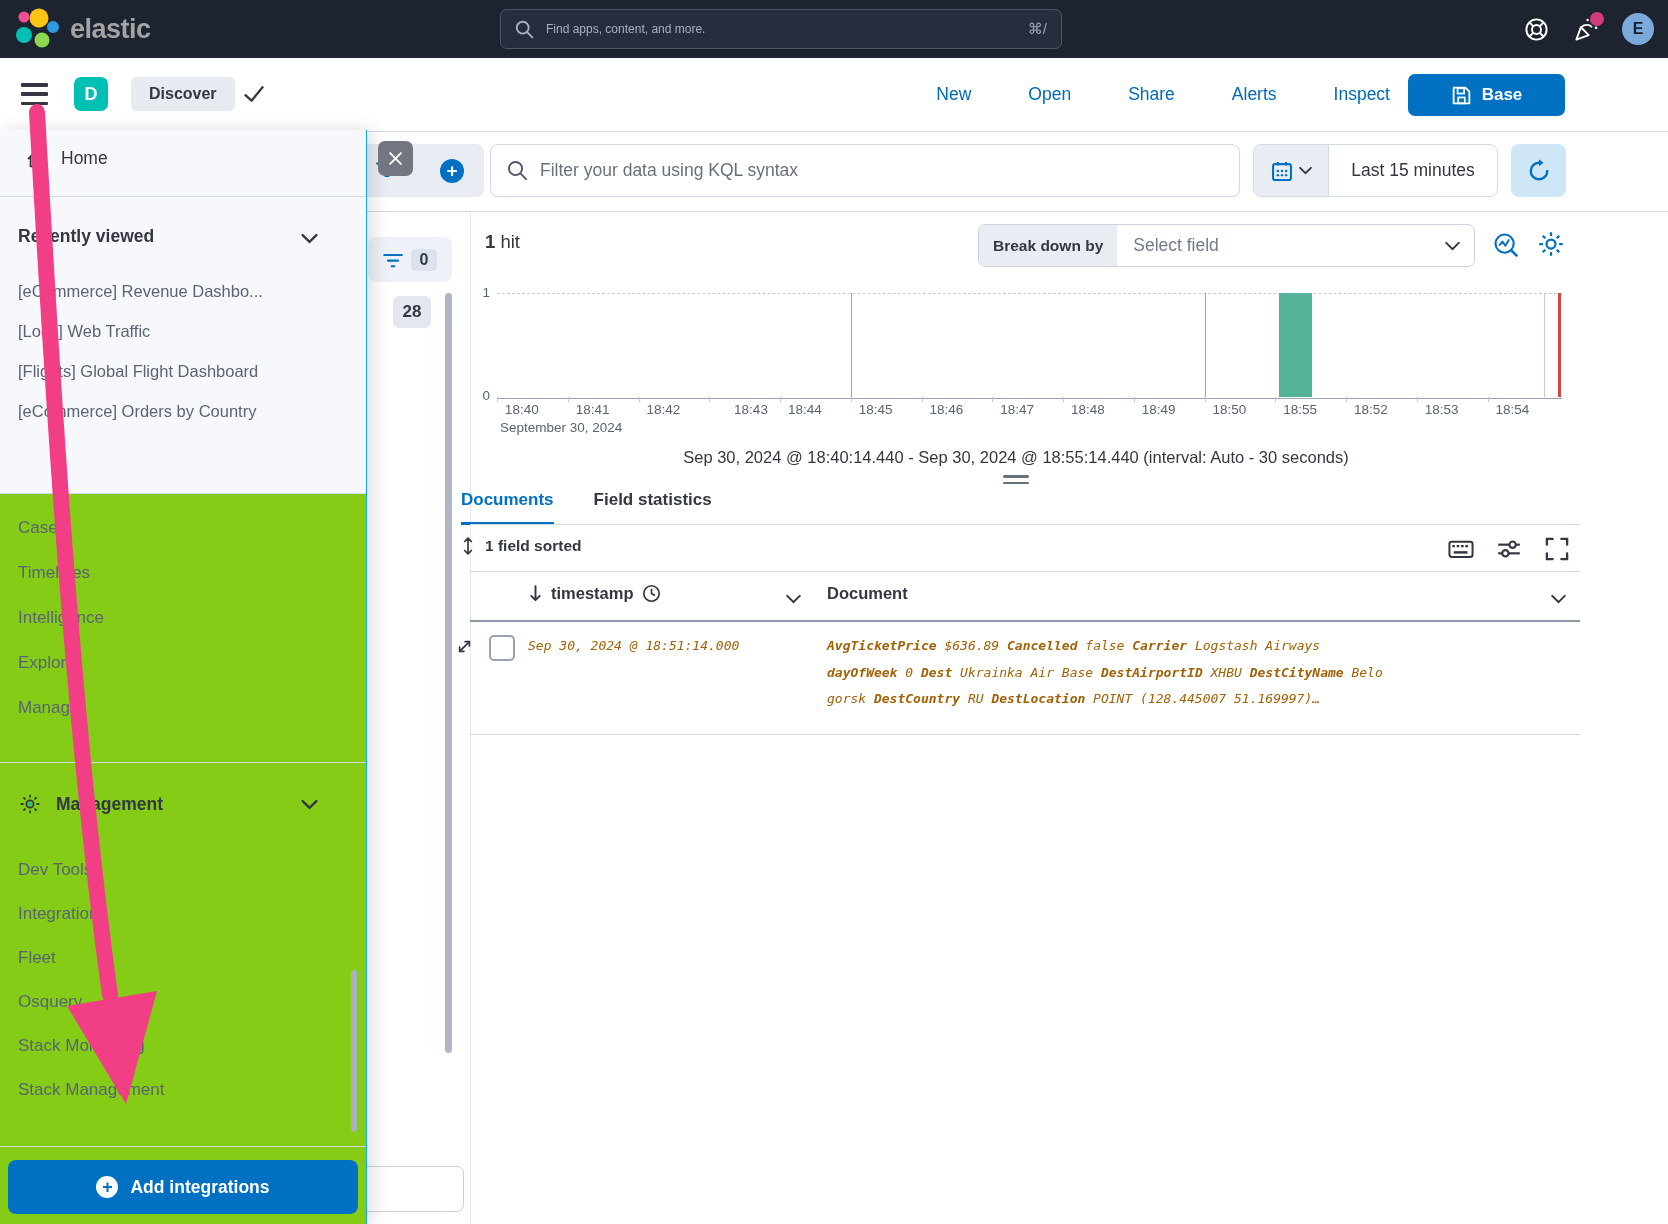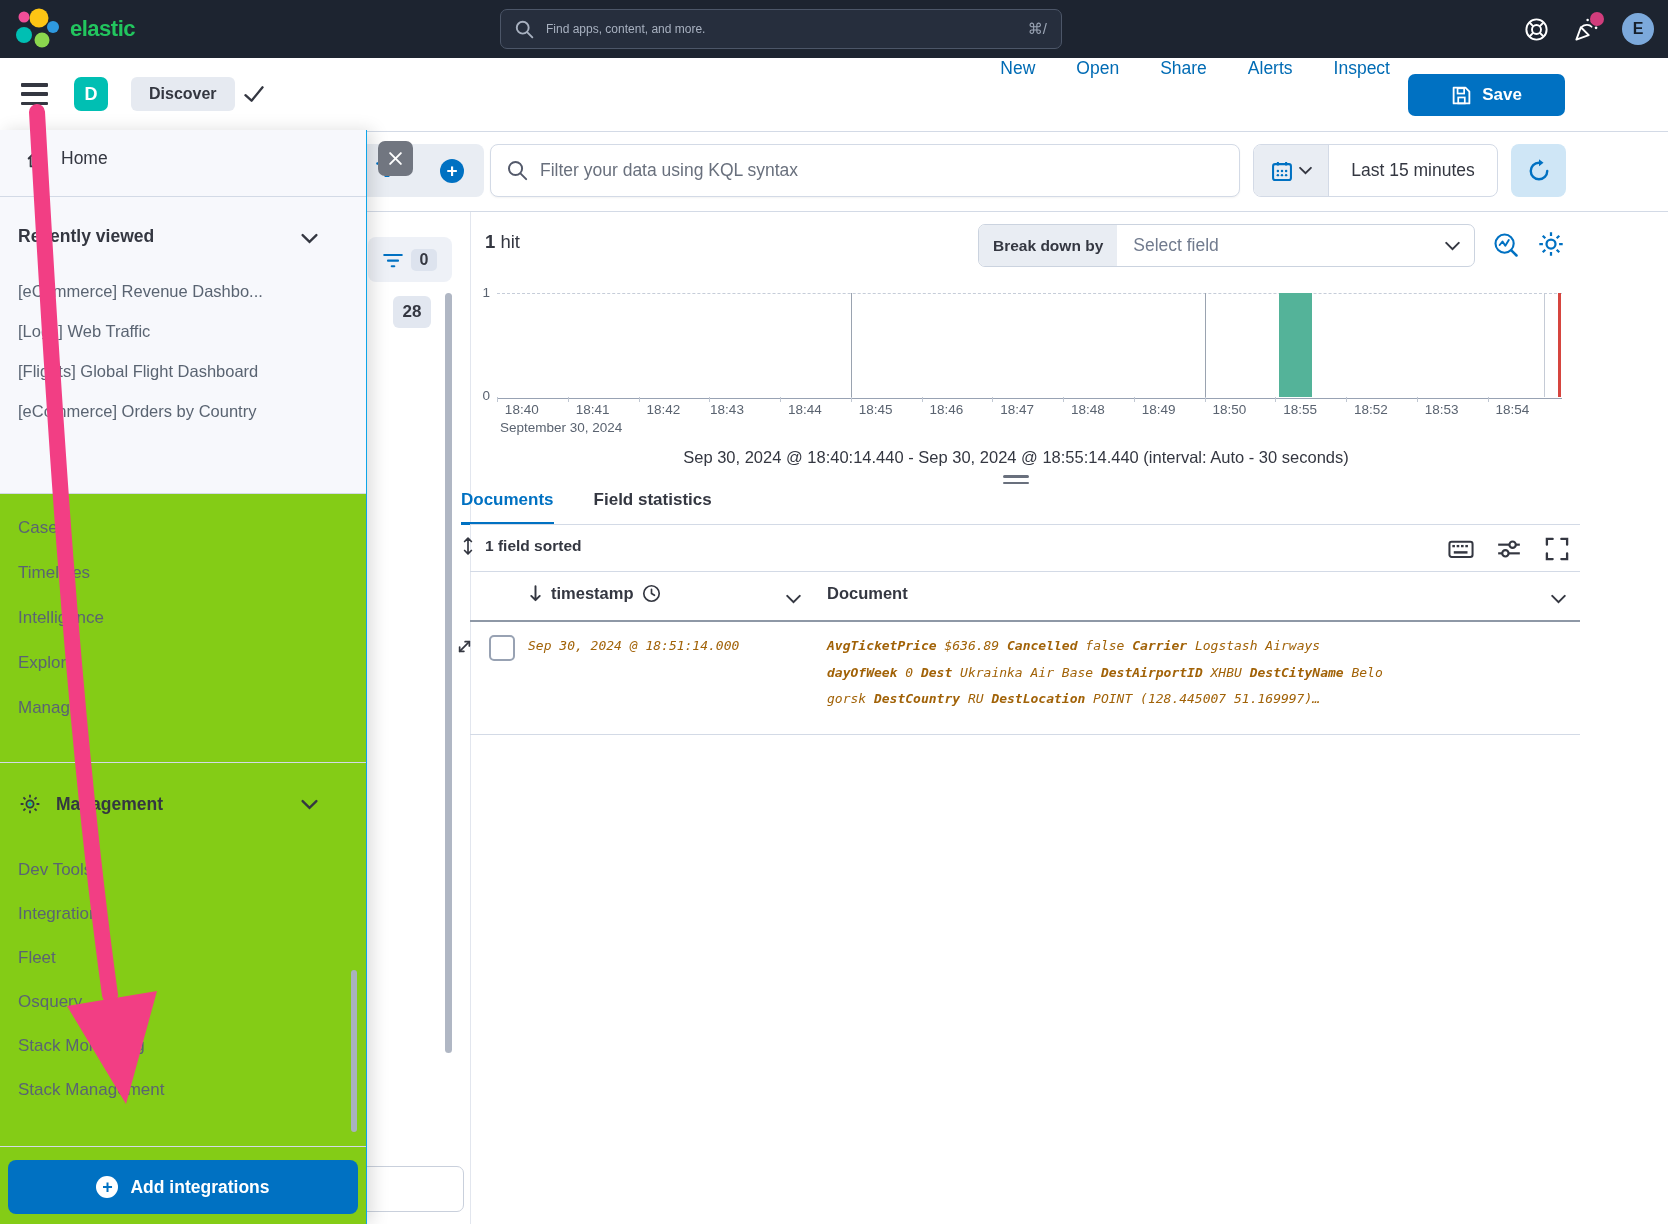--- a/index.html
+++ b/index.html
@@ -1,40 +1,40 @@
 <!DOCTYPE html>
 <html><head>
 <meta charset="utf-8">
 <style>
   html,body{margin:0;padding:0;background:#e9ebef;}
   .app{position:relative;width:1668px;height:1224px;overflow:hidden;background:#fff;
        font-family:"Liberation Sans",sans-serif;color:#343741;}
   
   .top-header{position:absolute;left:0;top:0;width:100%;height:58px;background:#1d2430;z-index:5;}
   .logo{position:absolute;left:12px;top:7px;display:flex;align-items:center;gap:10px;}
-  .logo-word{color:#22c55e;font-size:22px;font-weight:600;letter-spacing:-.5px;}
+  .logo-word{color:#a3a3a3;font-size:27px;font-weight:600;letter-spacing:-.5px;}
   .gsearch{position:absolute;left:500px;top:9px;width:562px;height:40px;background:#262e3d;
            border:1px solid #4c5668;border-radius:7px;display:flex;align-items:center;padding:0 14px;box-sizing:border-box;}
   .gsearch .ph{color:#a8b1c0;font-size:12px;margin-left:12px;flex:1;}
   .gsearch .kbd{color:#9aa4b4;font-size:15px;}
   .hdr-right{position:absolute;right:14px;top:0;height:58px;display:flex;align-items:center;gap:22px;}
   .hdr-icon{position:relative;width:28px;height:28px;display:flex;align-items:center;justify-content:center;}
   .notif-dot{position:absolute;right:-4px;top:-3px;width:14px;height:14px;border-radius:50%;background:#d13d7c;}
   .avatar{width:32px;height:32px;border-radius:50%;background:#7ca9db;display:flex;align-items:center;justify-content:center;
           color:#16202c;font-weight:700;font-size:16px;}
   
   .toolbar{position:absolute;left:0;top:58px;width:100%;height:73px;background:#fff;border-bottom:1px solid #d3dae6;z-index:5;}
   .hamburger{position:absolute;left:21px;top:25px;width:27px;height:22px;display:flex;flex-direction:column;justify-content:space-between;cursor:pointer;}
   .hamburger span{display:block;height:3.5px;background:#343741;border-radius:1px;}
   .app-badge{position:absolute;left:74px;top:19px;width:34px;height:34px;border-radius:7px;background:#00bfb3;
              color:#fff;font-weight:700;font-size:18px;display:flex;align-items:center;justify-content:center;}
   .crumb-btn{position:absolute;left:131px;top:19px;height:34px;padding:0 18px;background:#e6eaf1;border-radius:6px;
              font-size:16px;font-weight:600;color:#343741;display:flex;align-items:center;}
   .crumb-check{position:absolute;left:243px;top:26px;}
-  .tb-actions{position:absolute;right:278px;top:0;height:73px;display:flex;gap:41px;}
+  .tb-actions{position:absolute;right:278px;top:0;height:73px;display:flex;align-items:center;gap:57px;}
   .tb-actions div{color:#006bb4;font-size:17.5px;font-weight:500;cursor:pointer;}
   .save-btn{position:absolute;right:103px;top:16px;width:157px;height:42px;background:#0071c2;border-radius:7px;
             display:flex;align-items:center;justify-content:center;gap:10px;color:#fff;font-size:17px;font-weight:600;cursor:pointer;}
   
   .filter-group{position:absolute;left:350px;top:144px;width:134px;height:53px;background:#e9edf3;border-radius:8px;z-index:1;}
   .funnel{position:absolute;left:376px;top:158px;z-index:1;}
   .add-filter-btn{position:absolute;left:440px;top:159px;width:24px;height:24px;border-radius:50%;background:#0071c2;
                   color:#fff;display:flex;align-items:center;justify-content:center;font-size:19px;font-weight:700;z-index:1;}
   .nav-close{position:absolute;left:378px;top:141px;width:35px;height:35px;background:#717680;border-radius:7px;z-index:25;
              display:flex;align-items:center;justify-content:center;cursor:pointer;}
@@ -196,21 +196,21 @@
         <div class="tb-link">Share</div>
         <div class="tb-link">Alerts</div>
         <div class="tb-link">Inspect</div>
       </div>
     <div class="save-btn">
       <svg width="21" height="21" viewBox="0 0 16 16">
         <path d="M2 2 h9 l3 3 v9 h-12 z" fill="none" stroke="#fff" stroke-width="1.4" stroke-linejoin="round"></path>
         <rect x="5" y="2.5" width="5" height="4" fill="none" stroke="#fff" stroke-width="1.3"></rect>
         <rect x="5.5" y="9.5" width="5" height="4.5" fill="none" stroke="#fff" stroke-width="1.3"></rect>
       </svg>
-      <span>Save</span>
+      <span>Base</span>
     </div>
   </div>
 
   <div class="filter-group"></div>
   <svg class="funnel" width="22" height="22" viewBox="0 0 16 16">
     <line x1="1" y1="4" x2="15" y2="4" stroke="#0071c2" stroke-width="1.7" stroke-linecap="round"></line>
     <line x1="4" y1="8.5" x2="12" y2="8.5" stroke="#0071c2" stroke-width="1.7" stroke-linecap="round"></line>
     <line x1="7" y1="13" x2="9" y2="13" stroke="#0071c2" stroke-width="1.7" stroke-linecap="round"></line>
   </svg>
   <div class="add-filter-btn">+</div>
@@ -301,21 +301,21 @@
     <div class="plot"></div>
     <div class="xcontext">September 30, 2024</div>
   <div class="ytick" style="left: 0px; top: 5px;">1</div>
       <div class="ytick" style="left: 0px; top: 108px;">0</div>
       <div class="xtick" style="left: 51.7674px;">18:40</div>
       <div class="btick" style="left: 27px;"></div>
       <div class="xtick" style="left: 122.532px;">18:41</div>
       <div class="btick" style="left: 97.7641px;"></div>
       <div class="xtick" style="left: 193.296px;">18:42</div>
       <div class="btick" style="left: 168.528px;"></div>
-      <div class="xtick" style="left: 257px;">18:43</div>
+      <div class="xtick" style="left: 281px;">18:43</div>
       <div class="btick" style="left: 239.292px;"></div>
       <div class="xtick" style="left: 334.824px;">18:44</div>
       <div class="btick" style="left: 310.056px;"></div>
       <div class="xtick" style="left: 405.588px;">18:45</div>
       <div class="btick" style="left: 380.821px;"></div>
       <div class="xtick" style="left: 476.352px;">18:46</div>
       <div class="btick" style="left: 451.585px;"></div>
       <div class="xtick" style="left: 547.116px;">18:47</div>
       <div class="btick" style="left: 522.349px;"></div>
       <div class="xtick" style="left: 617.88px;">18:48</div>

